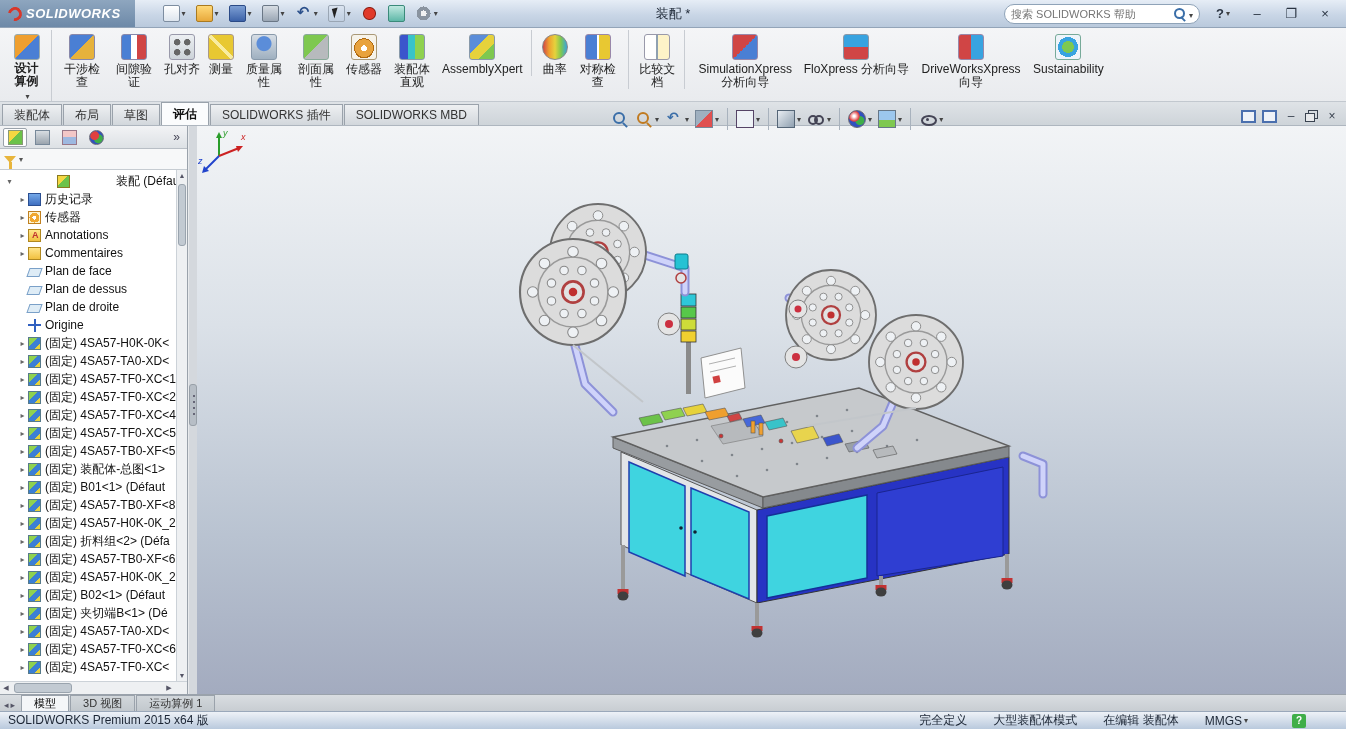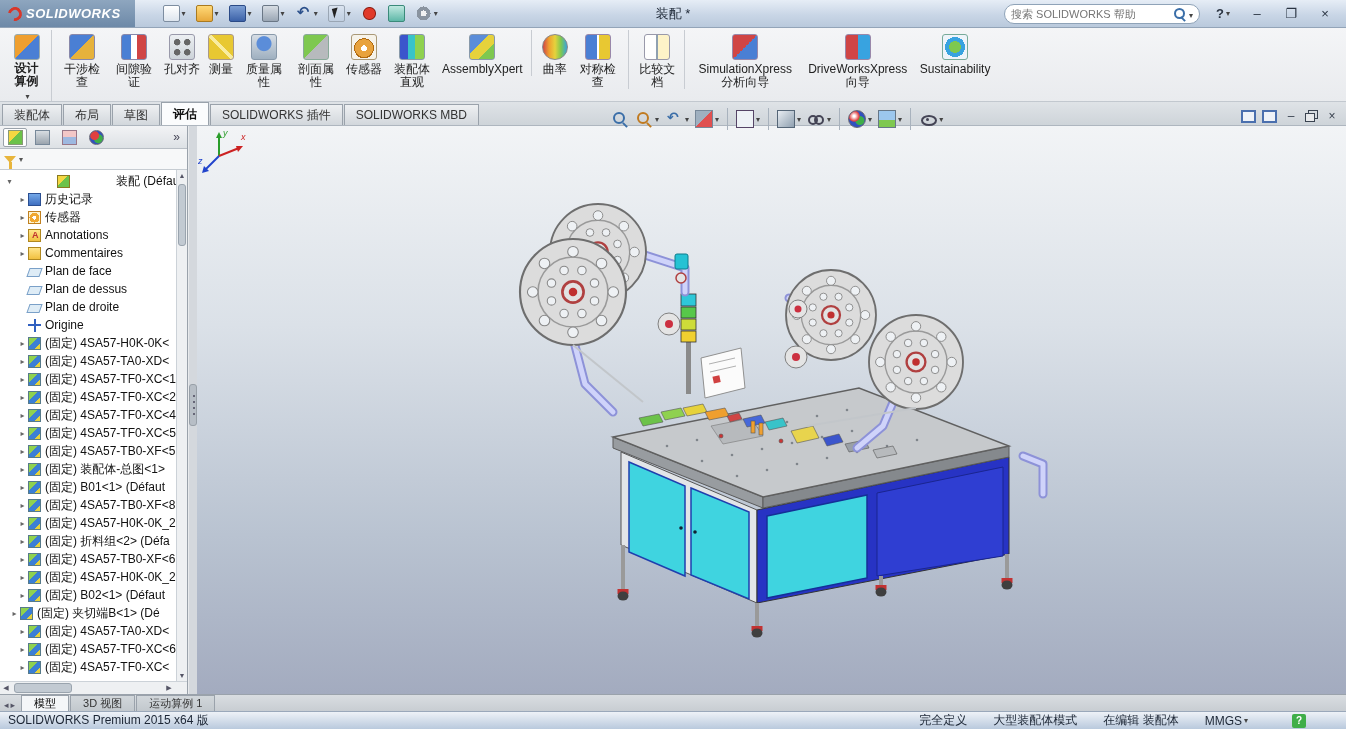--- a/index.html
+++ b/index.html
@@ -322,20 +322,24 @@
         </div>
         <div class="rtool sep-before">
           <span class="chip ic-compare"></span>
           <span class="rlabel">比较文档</span>
         </div>
         <div class="rtool wide sep-before">
           <span class="chip ic-simulationxpress"></span>
           <span class="rlabel">SimulationXpress 分析向导</span>
         </div>
         <div class="rtool wide">
+          <span class="chip ic-floxpress"></span>
+          <span class="rlabel">FloXpress 分析向导</span>
+        </div>
+        <div class="rtool wide">
           <span class="chip ic-driveworks"></span>
           <span class="rlabel">DriveWorksXpress 向导</span>
         </div>
         <div class="rtool wide">
           <span class="chip ic-sustainability"></span>
           <span class="rlabel">Sustainability</span>
         </div>
     </div>
   </div>
 
@@ -537,21 +541,21 @@
           <div class="tree-row" style="padding-left: 17px;">
             <span class="tarrow a-right"></span>
             <span class="ti ic-component"></span>
             <span class="tree-label">(固定) 4SA57-H0K-0K_2</span>
           </div>
           <div class="tree-row" style="padding-left: 17px;">
             <span class="tarrow a-right"></span>
             <span class="ti ic-component"></span>
             <span class="tree-label">(固定) B02&lt;1&gt; (Défaut</span>
           </div>
-          <div class="tree-row" style="padding-left: 9px; text-align: right;">
+          <div class="tree-row" style="padding-left: 17px; text-align: right;">
             <span class="tarrow a-right"></span>
             <span class="ti ic-component"></span>
             <span class="tree-label">(固定) 夹切端B&lt;1&gt; (Dé</span>
           </div>
           <div class="tree-row" style="padding-left: 17px;">
             <span class="tarrow a-right"></span>
             <span class="ti ic-component"></span>
             <span class="tree-label">(固定) 4SA57-TA0-XD&lt;</span>
           </div>
           <div class="tree-row" style="padding-left: 17px;">

